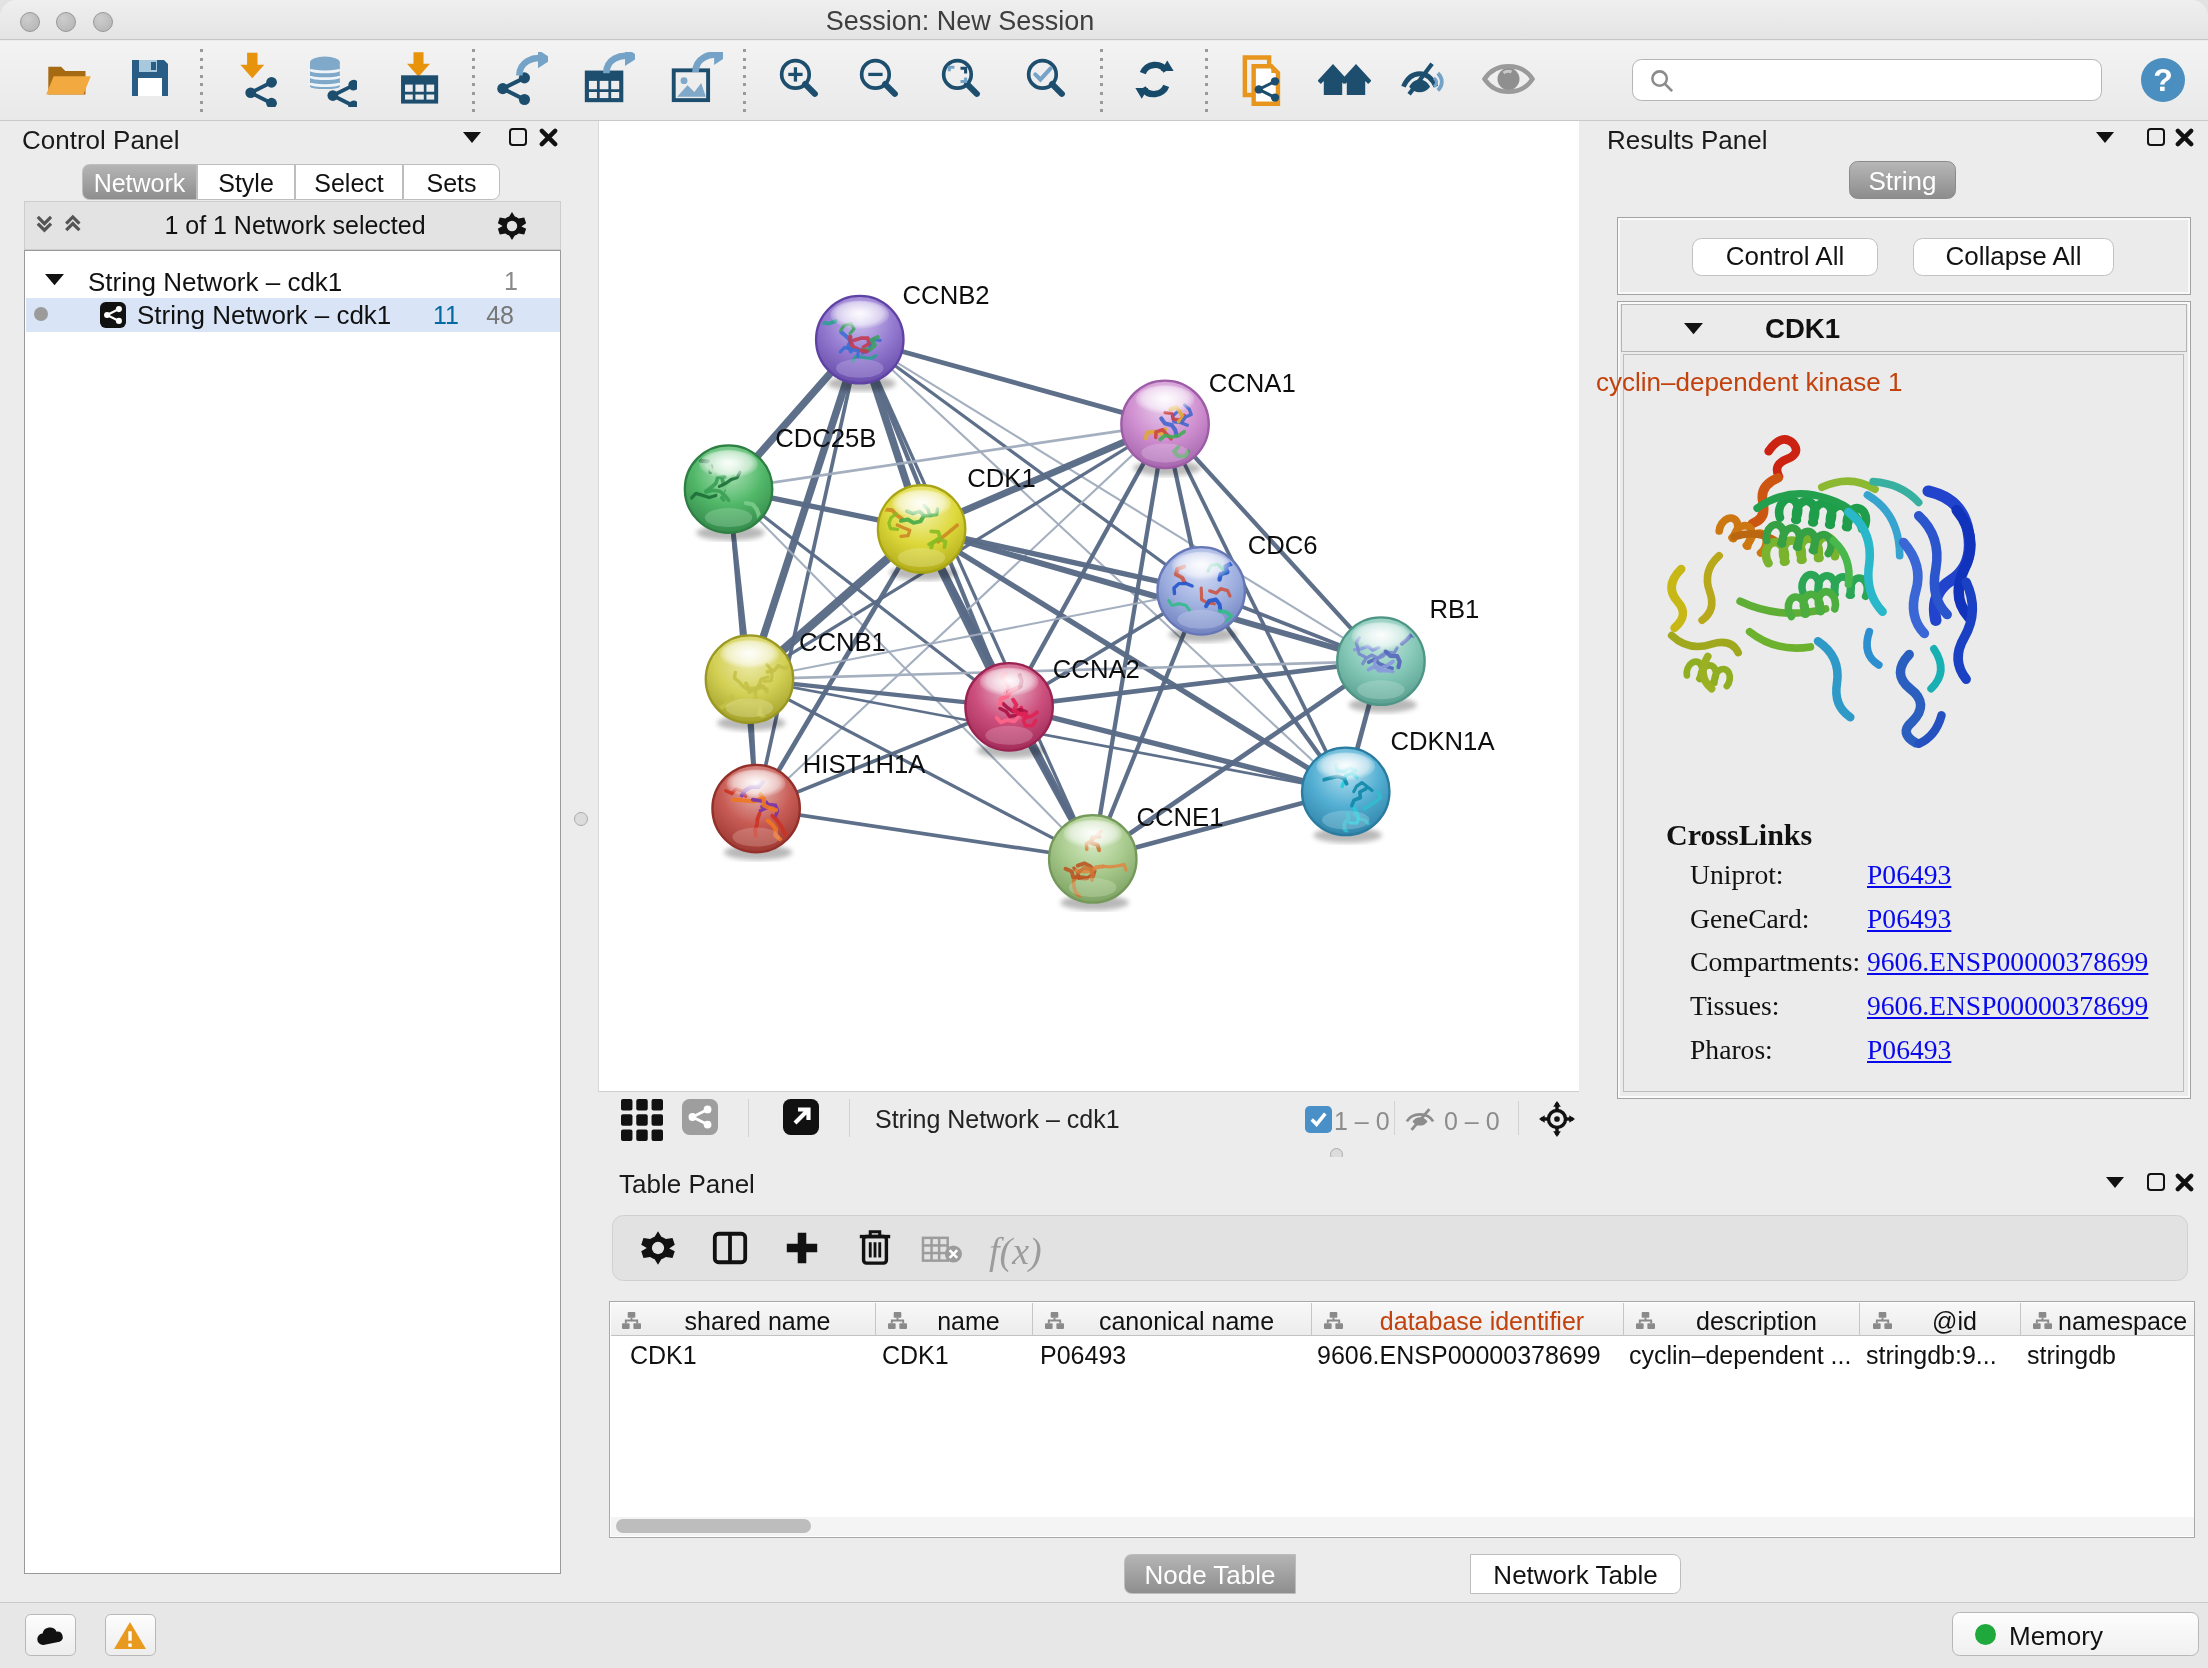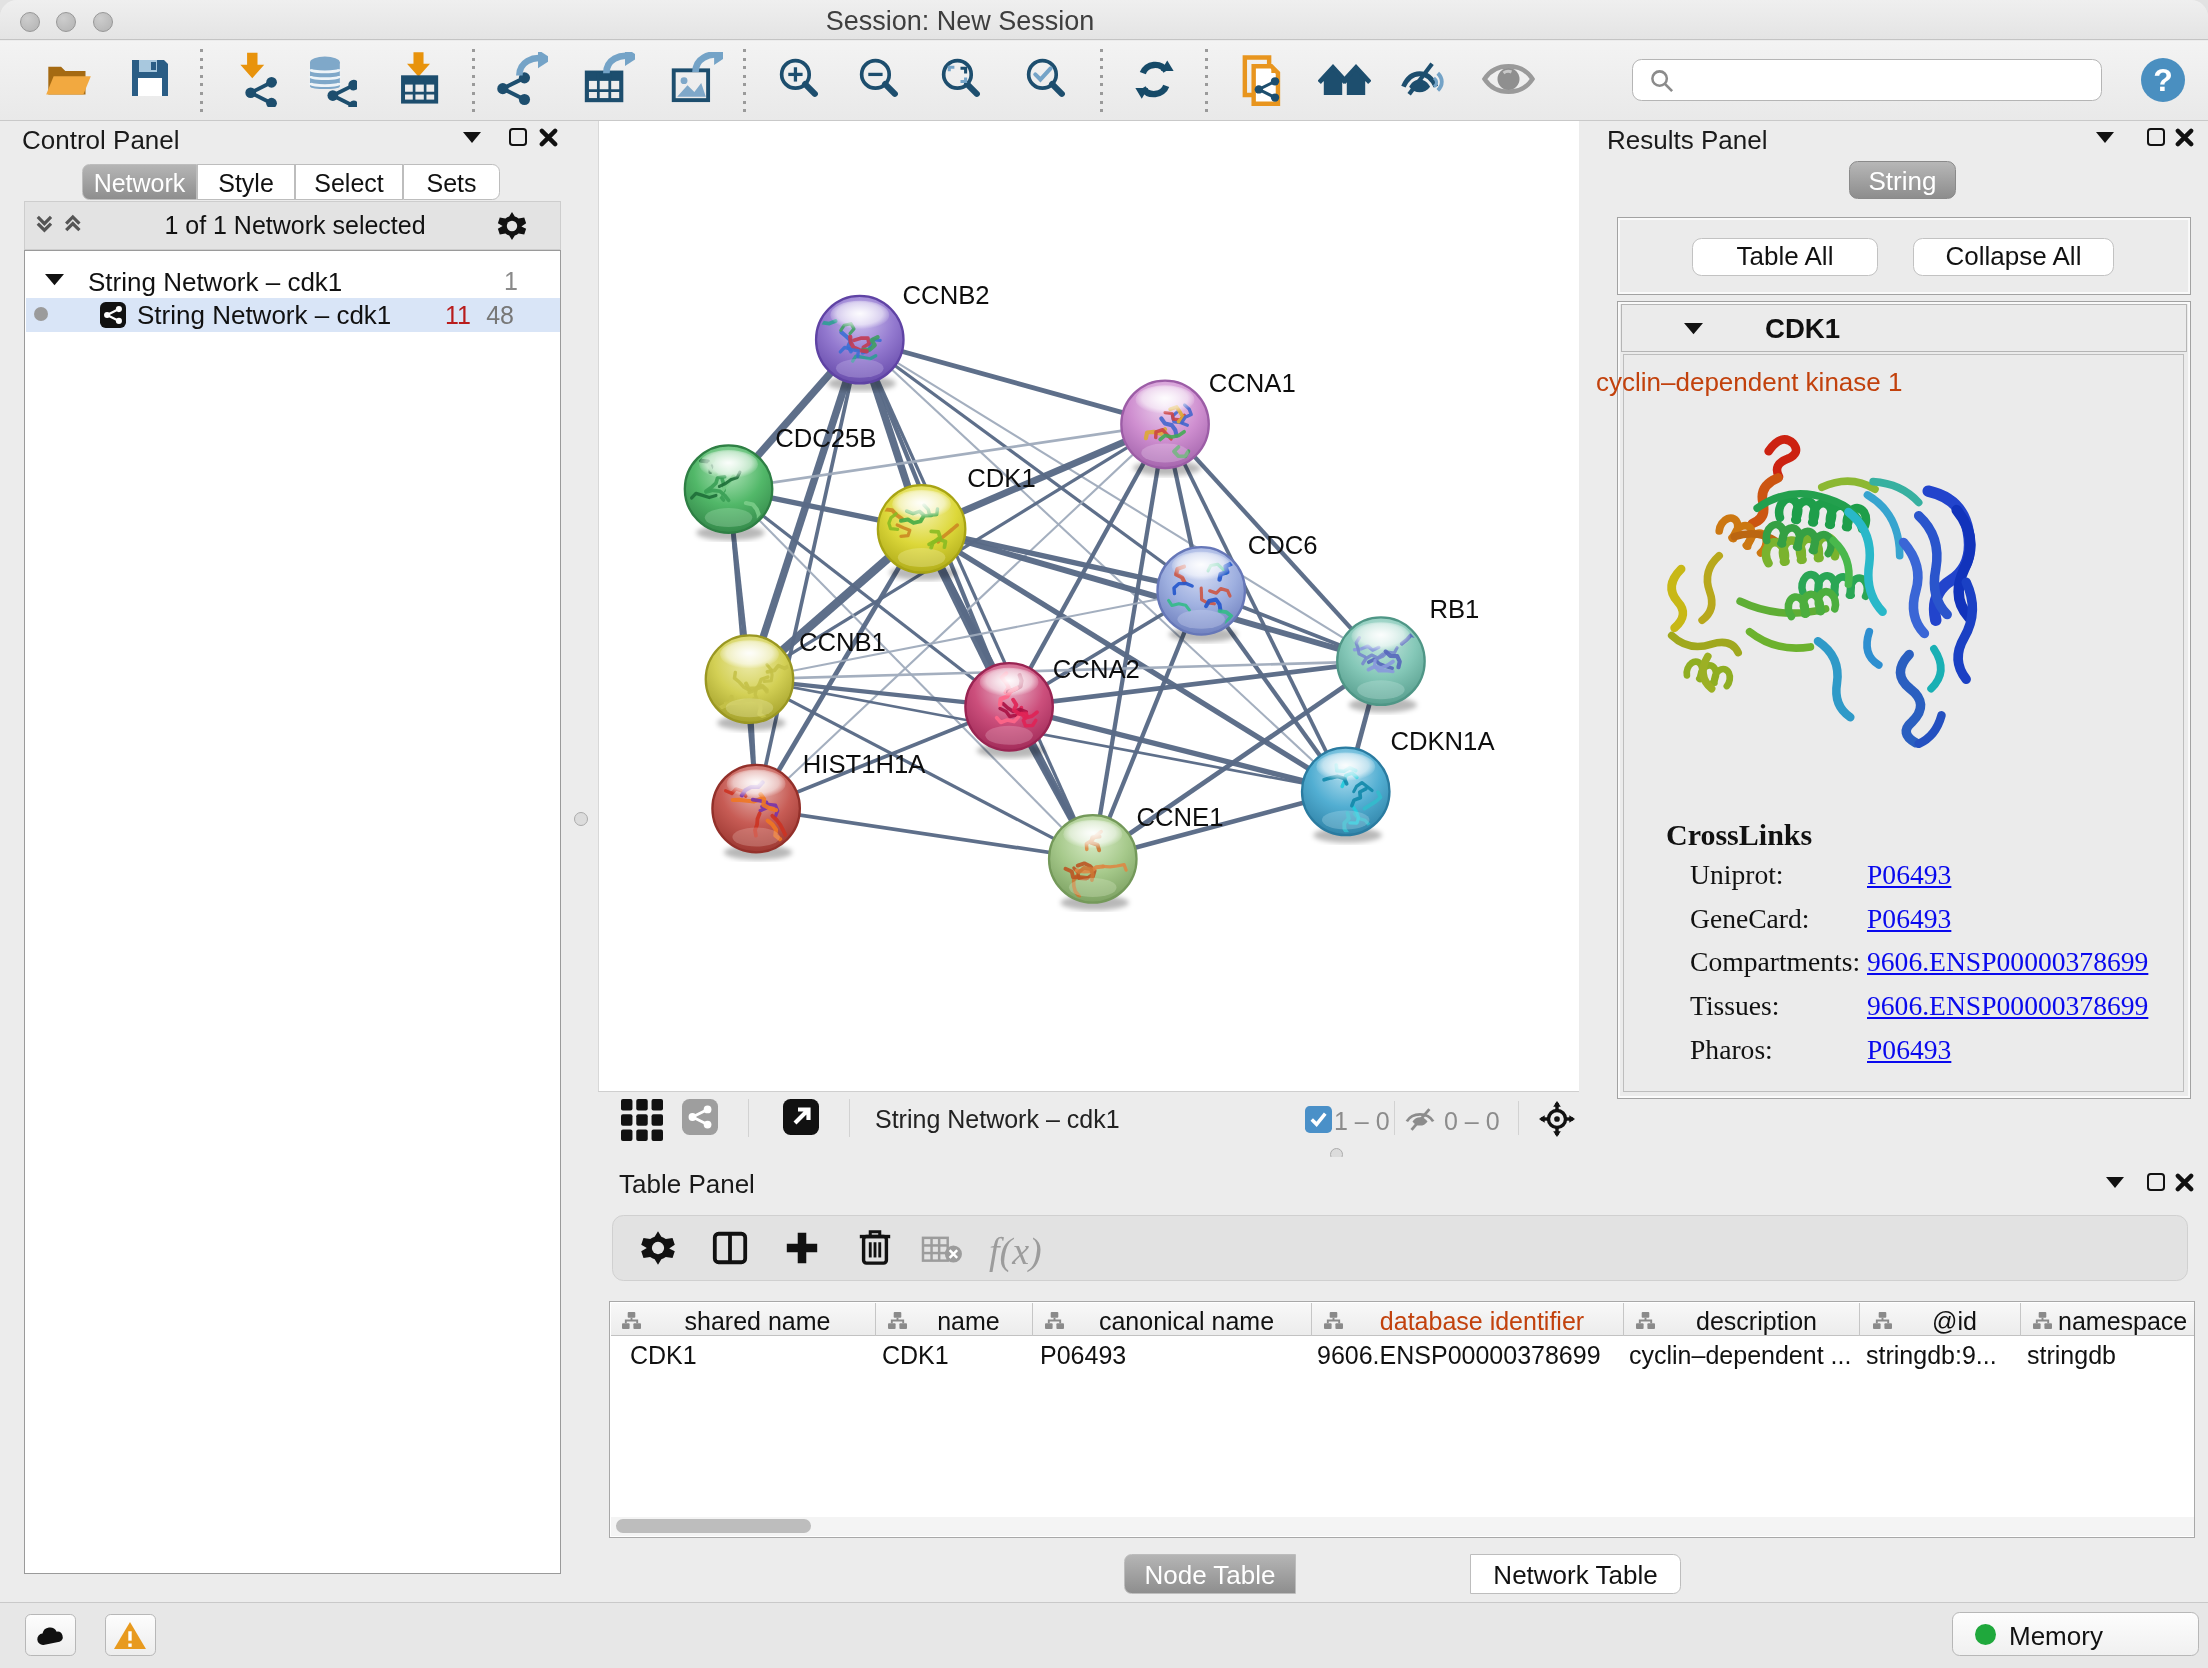--- a/index.html
+++ b/index.html
@@ -230,21 +230,21 @@
 <svg class="abs" style="left:100px;top:302px;" width="26" height="26" viewBox="0 0 24 24">
       <g transform="translate(12,12) scale(0.78)" stroke="#fff" fill="#fff">
         <line x1="-7" y1="0" x2="7" y2="-7" stroke-width="2.6"></line>
         <line x1="-7" y1="0" x2="7" y2="7" stroke-width="2.6"></line>
         <circle cx="-7" cy="0" r="3.6" stroke="none"></circle>
         <circle cx="7" cy="-7" r="3.6" stroke="none"></circle>
         <circle cx="7" cy="7" r="3.6" stroke="none"></circle>
       </g>
     </svg>
 <div class="abs" style="left:137px;top:300px;font-size:26px;color:#111;">String Network – cdk1</div>
-<div class="abs" style="left:433px;top:301px;width:38px;text-align:right;font-size:25px;color:#b91c1c;">11</div>
+<div class="abs" style="left:433px;top:301px;width:38px;text-align:left;font-size:25px;color:#0369a1;">11</div>
 <div class="abs" style="left:476px;top:301px;width:38px;text-align:right;font-size:25px;color:#777;">48</div>
 <div class="abs" style="left:574px;top:812px;width:14.3px;height:14.3px;border-radius:50%;background:#dcdcdc;border:1px solid #ababab;"></div>
 <div class="abs" style="left:598px;top:121px;width:981px;height:970px;background:#fff;border-left:1px solid #d8d8d8;"></div>
 <svg class="abs" style="left:598px;top:121px;" width="981" height="970" viewBox="0 0 1031 1020">
       <defs>
         <radialGradient id="gCCNB2" cx="50%" cy="28%" r="80%">
           <stop offset="0" stop-color="#cdc0ee"></stop>
           <stop offset="0.5" stop-color="#9379cf"></stop>
           <stop offset="1" stop-color="#5f43a4"></stop>
         </radialGradient>
@@ -629,21 +629,21 @@
 <div class="abs" style="left:1582px;top:626px;width:12.4px;height:12.4px;border-radius:50%;background:#d9d9d9;border:1px solid #b2b2b2;"></div>
 <div class="abs" style="left:1581px;top:121px;width:628px;height:1005px;background:#ececec;"></div>
 <div class="abs ptitle" style="left:1607px;top:125px;">Results Panel</div>
 <div class="abs pchrome-tri" style="left:2096px;top:132px;"></div>
     <div class="abs pchrome-sq" style="left:2147px;top:128px;"></div>
     <svg class="abs" style="left:2175px;top:128px;" width="19" height="19" viewBox="0 0 20 20">
       <path d="M3,3 L17,17 M17,3 L3,17" stroke="#111" stroke-width="4.6" stroke-linecap="round"></path>
     </svg>
 <div class="abs" style="left:1849px;top:161px;width:107px;height:38px;background:linear-gradient(#b7b7b7,#8d8d8d);border:1px solid #8a8a8a;border-radius:8.6px;color:#fff;text-align:center;font-size:26px;line-height:38px;">String</div>
 <div class="abs" style="left:1617px;top:217px;width:574px;height:78px;background:#ebebeb;border:1.9px solid #a2a2a2;box-shadow:inset 0 0 0 1.9px #fafafa;"></div>
-<div class="abs" style="left:1692px;top:238px;width:186px;height:38px;background:#fff;border:1.9px solid #c2c2c2;border-radius:9.5px;text-align:center;font-size:26px;line-height:35px;color:#111;">Table All</div>
+<div class="abs" style="left:1692px;top:238px;width:186px;height:38px;background:#fff;border:1.9px solid #c2c2c2;border-radius:9.5px;text-align:center;font-size:26px;line-height:35px;color:#111;">Control All</div>
 <div class="abs" style="left:1913px;top:238px;width:201px;height:38px;background:#fff;border:1.9px solid #c2c2c2;border-radius:9.5px;text-align:center;font-size:26px;line-height:35px;color:#111;">Collapse All</div>
 <div class="abs" style="left:1617px;top:301px;width:574px;height:798px;background:#ebebeb;border:1.9px solid #a2a2a2;box-shadow:inset 0 0 0 1.9px #fafafa;"></div>
 <div class="abs" style="left:1621px;top:304px;width:566px;height:48px;border:1px solid #b5b5b5;"></div>
 <svg class="abs" style="left:1683px;top:322px;" width="21" height="13.3" viewBox="0 0 22 14">
       <path d="M1,1 L21,1 L11,13 Z" fill="#111"></path>
     </svg>
 <div class="abs" style="left:1765px;top:313px;font-size:27.6px;font-weight:bold;color:#111;">CDK1</div>
 <div class="abs" style="left:1623px;top:354px;width:561px;height:738px;border:1px solid #bdbdbd;"></div>
 <div class="abs" style="left:1596px;top:367px;font-size:26px;color:#c2410c;">cyclin–dependent kinase 1</div>
 <svg class="abs" style="left:1628px;top:430px;" width="399" height="335" viewBox="0 0 420 352">

